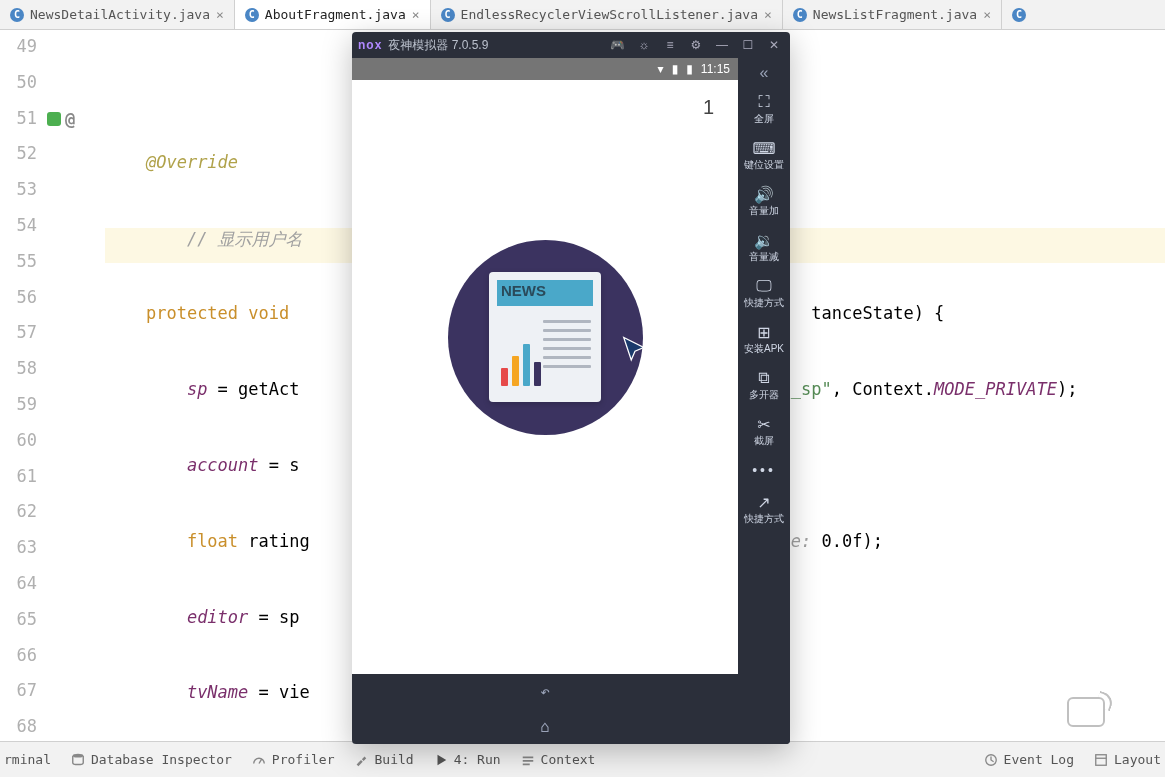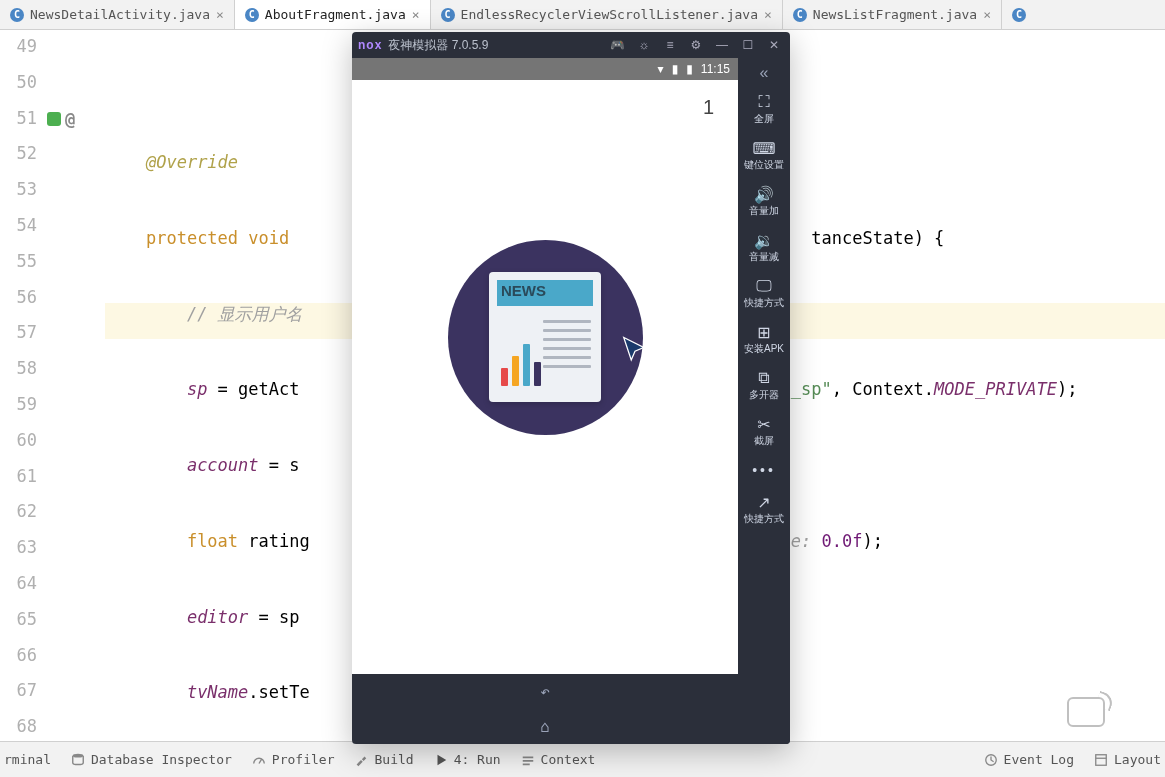--- a/index.html
+++ b/index.html
@@ -73,21 +73,21 @@
       white-space: pre;
       font-family: "Consolas","Monaco",monospace;
     }
     .code .line { height: 35.8px; }
     .line.current { background: #fdf8e3; }
     .k { color: #c98f2b; } 
     .ann { color: #b0a24a; font-style: italic; } 
     .cm { color: #a0a0a0; font-style: italic; }
     .fld { color: #7a2f6b; font-style: italic; }
     .str { color: #558b55; }
-    .num { color: #701a75; }
+    .num { color: #000000; }
 
     
     .warn {
       position: absolute; top: 36px; right: 10px;
       color: #e0b400; font-size: 16px;
     }
 
     
     .status {
       position: absolute; bottom: 0; left: 0; right: 0; height: 36px;
@@ -234,26 +234,27 @@
       <div></div>
       <div></div>
       <div></div>
       <div></div>
       <div></div>
       <div></div>
   </div>
   <div class="code">
     <div class="line"> </div>
     <div class="line">    <span class="ann">@Override</span></div>
+    <div class="line current">        <span class="cm">// 显示用户名</span></div>
     <div class="line">    <span class="k">protected</span><span> </span><span class="k">void</span><span> </span><span style="visibility:hidden">xxxxxxxxxxxxxxxxxxxxxxxxxxxxxxxxxxxxxxxxxxxxxxxxxx</span><span>tanceState) {</span></div>
-    <div class="line current">        <span class="cm">// 显示用户名</span></div>
     <div class="line">        <span class="fld">sp</span><span> = getAct</span><span style="visibility:hidden">xxxxxxxxxxxxxxxxxxxxxxxxxxxxxxxxxxxxxxxxxxxxxx</span><span class="str">ny_sp"</span><span>, Context.</span><span class="fld">MODE_PRIVATE</span><span>);</span></div>
     <div class="line">        <span class="fld">account</span><span> = s</span></div>
     <div class="line">        <span class="k">float</span><span> rating</span><span style="visibility:hidden">xxxxxxxxxxxxxxxxxxxxxxxxxxxxxxxxxxxxxxxxxxxxxxx</span><span class="cm">e:</span><span class="num"> 0.0f</span><span>);</span></div>
     <div class="line">        <span class="fld">editor</span><span> = sp</span></div>
+    <div class="line">        <span class="fld">tvName</span><span> = vie</span></div>
     <div class="line">        <span class="fld">tvName</span><span>.setTe</span></div>
     
     
     
     
     
     
     
     
     

